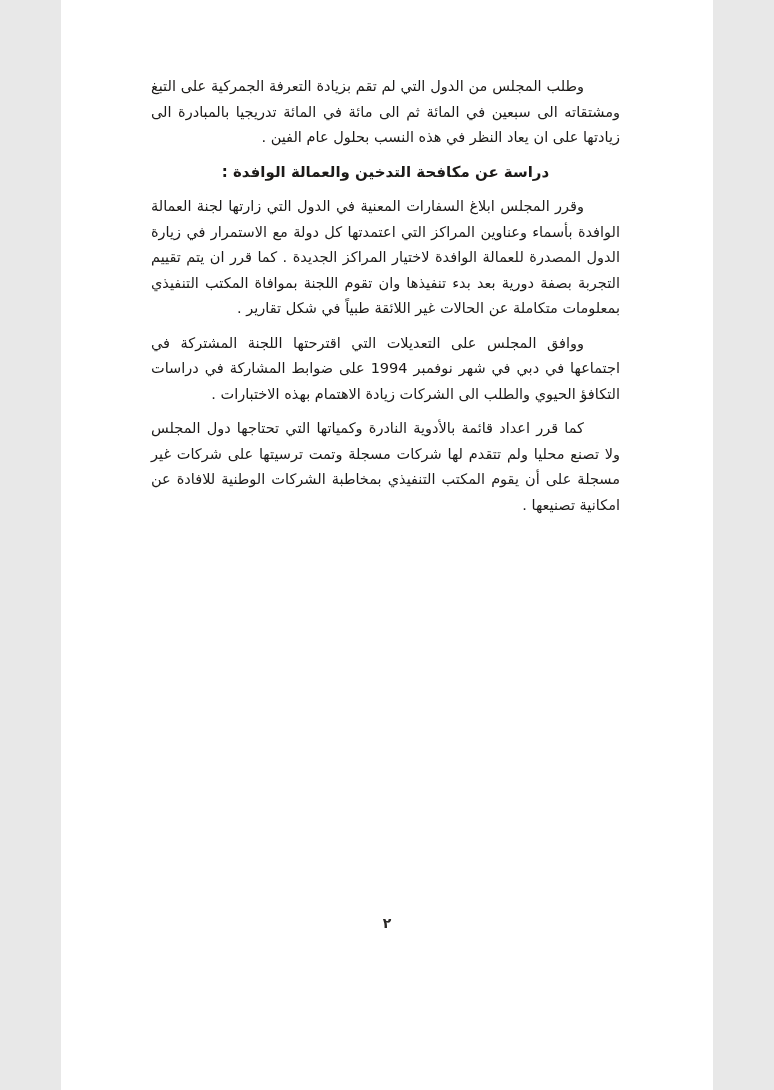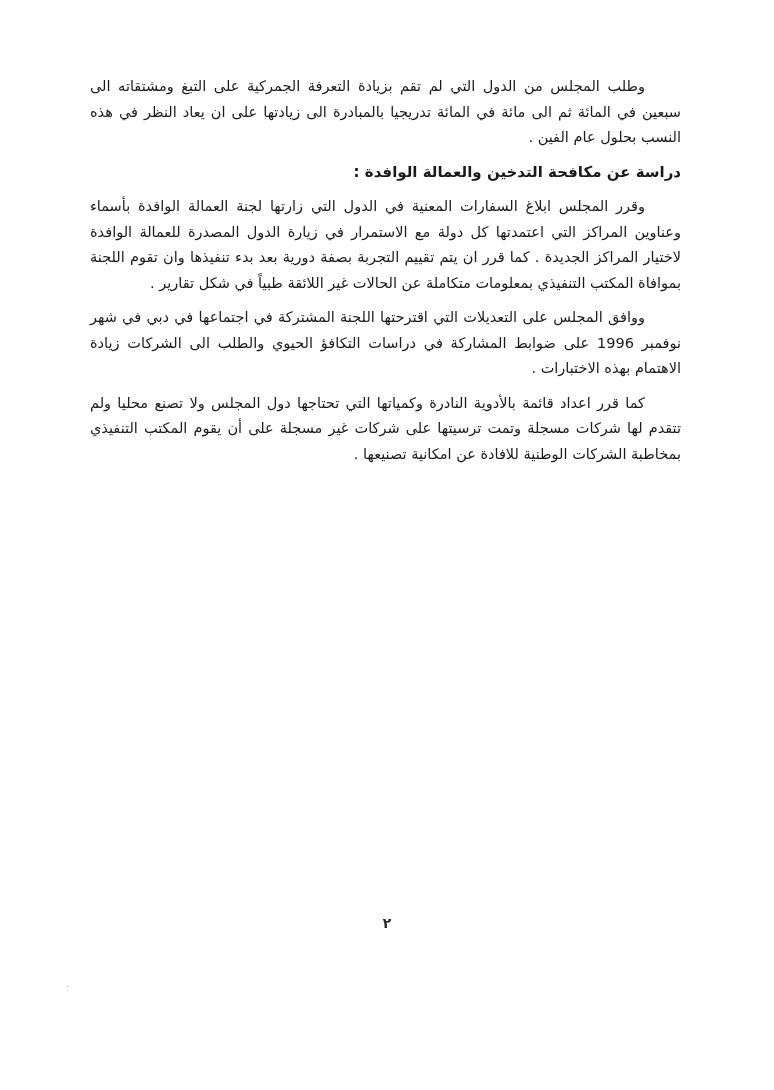--- a/index.html
+++ b/index.html
@@ -2,21 +2,21 @@
 <html lang="ar" dir="rtl"><head>
 <meta charset="utf-8">
 <style>
   html, body {
     margin: 0;
     padding: 0;
     background: #e8e8e8;
   }
   .page {
     position: relative;
-    width: 774px;
+    width: 652px;
     height: 1090px;
     margin: 0 auto;
     background: #ffffff;
     overflow: hidden;
     font-family: "DejaVu Sans", sans-serif;
     color: #1c1a18;
     direction: rtl;
   }
   .content {
     position: absolute;
@@ -29,21 +29,21 @@
   }
   .para {
     margin: 0 0 9px 0;
     text-indent: 36px;
     font-weight: 500;
   }
   .heading {
     margin: 3px 0 9px 0;
     font-size: 15px;
     font-weight: bold;
-    text-align: right;
+    text-align: center;
     text-indent: 0;
   }
   .page-number {
     position: absolute;
     top: 915px;
     left: 0;
     right: 0;
     text-align: center;
     font-size: 14px;
     font-weight: bold;
@@ -58,18 +58,18 @@
   }
 </style>
 </head>
 <body>
 
 <div class="page">
   <div class="content">
     <p class="para">وطلب المجلس من الدول التي لم تقم بزيادة التعرفة الجمركية على التبغ ومشتقاته الى سبعين في المائة ثم الى مائة في المائة تدريجيا بالمبادرة الى زيادتها على ان يعاد النظر في هذه النسب بحلول عام الفين .</p>
     <h2 class="heading">دراسة عن مكافحة التدخين والعمالة الوافدة :</h2>
     <p class="para">وقرر المجلس ابلاغ السفارات المعنية في الدول التي زارتها لجنة العمالة الوافدة بأسماء وعناوين المراكز التي اعتمدتها كل دولة مع الاستمرار في زيارة الدول المصدرة للعمالة الوافدة لاختيار المراكز الجديدة . كما قرر ان يتم تقييم التجربة بصفة دورية بعد بدء تنفيذها وان تقوم اللجنة بموافاة المكتب التنفيذي بمعلومات متكاملة عن الحالات غير اللائقة طبياً في شكل تقارير .</p>
-    <p class="para">ووافق المجلس على التعديلات التي اقترحتها اللجنة المشتركة في اجتماعها في دبي في شهر نوفمبر 1996 على ضوابط المشاركة في دراسات التكافؤ الحيوي والطلب الى الشركات زيادة الاهتمام بهذه الاختبارات .</p>
+    <p class="para">ووافق المجلس على التعديلات التي اقترحتها اللجنة المشتركة في اجتماعها في دبي في شهر نوفمبر 1994 على ضوابط المشاركة في دراسات التكافؤ الحيوي والطلب الى الشركات زيادة الاهتمام بهذه الاختبارات .</p>
     <p class="para">كما قرر اعداد قائمة بالأدوية النادرة وكمياتها التي تحتاجها دول المجلس ولا تصنع محليا ولم تتقدم لها شركات مسجلة وتمت ترسيتها على شركات غير مسجلة على أن يقوم المكتب التنفيذي بمخاطبة الشركات الوطنية للافادة عن امكانية تصنيعها .</p>
   </div>
   <div class="page-number">٢</div>
   <div class="speck">·</div>
 </div>
 
 </body></html>

